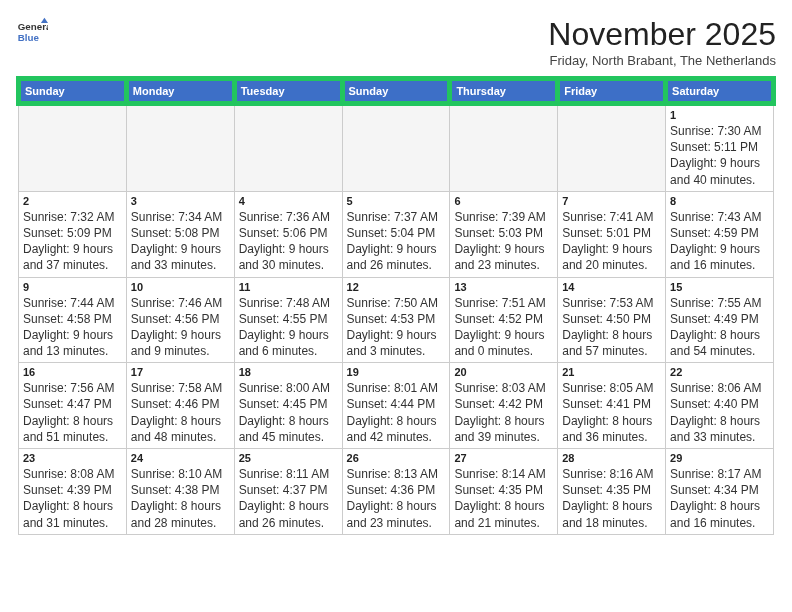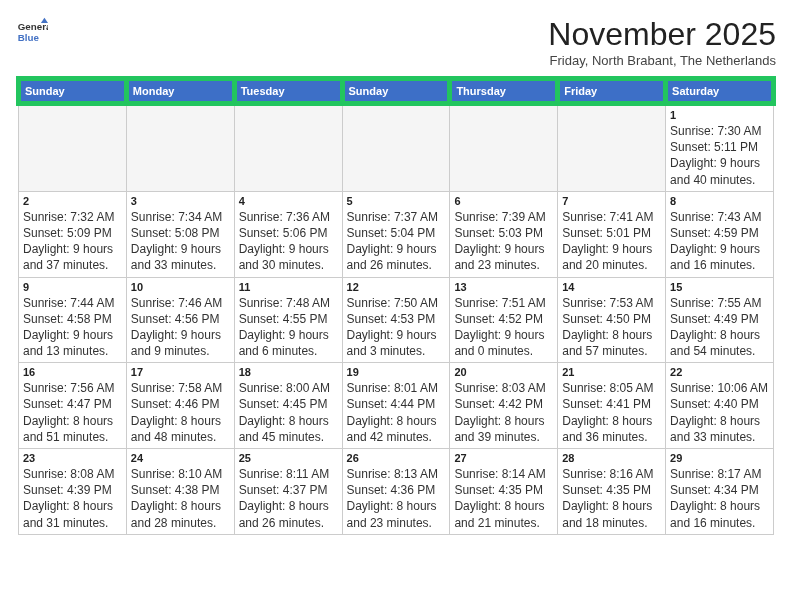--- a/index.html
+++ b/index.html
@@ -275,21 +275,21 @@
         </td>
         <td>
           <span class="day-number">21</span>
           <span class="day-info" style="white-space: pre-line;">Sunrise: 8:05 AM
 Sunset: 4:41 PM
 Daylight: 8 hours
 and 36 minutes.</span>
         </td>
         <td>
           <span class="day-number">22</span>
-          <span class="day-info" style="white-space: pre-line;">Sunrise: 10:06 AM
+          <span class="day-info" style="white-space: pre-line;">Sunrise: 8:06 AM
 Sunset: 4:40 PM
 Daylight: 8 hours
 and 33 minutes.</span>
         </td>
       </tr>
 
       <tr>
         <td>
           <span class="day-number">23</span>
           <span class="day-info" style="white-space: pre-line;">Sunrise: 8:08 AM

